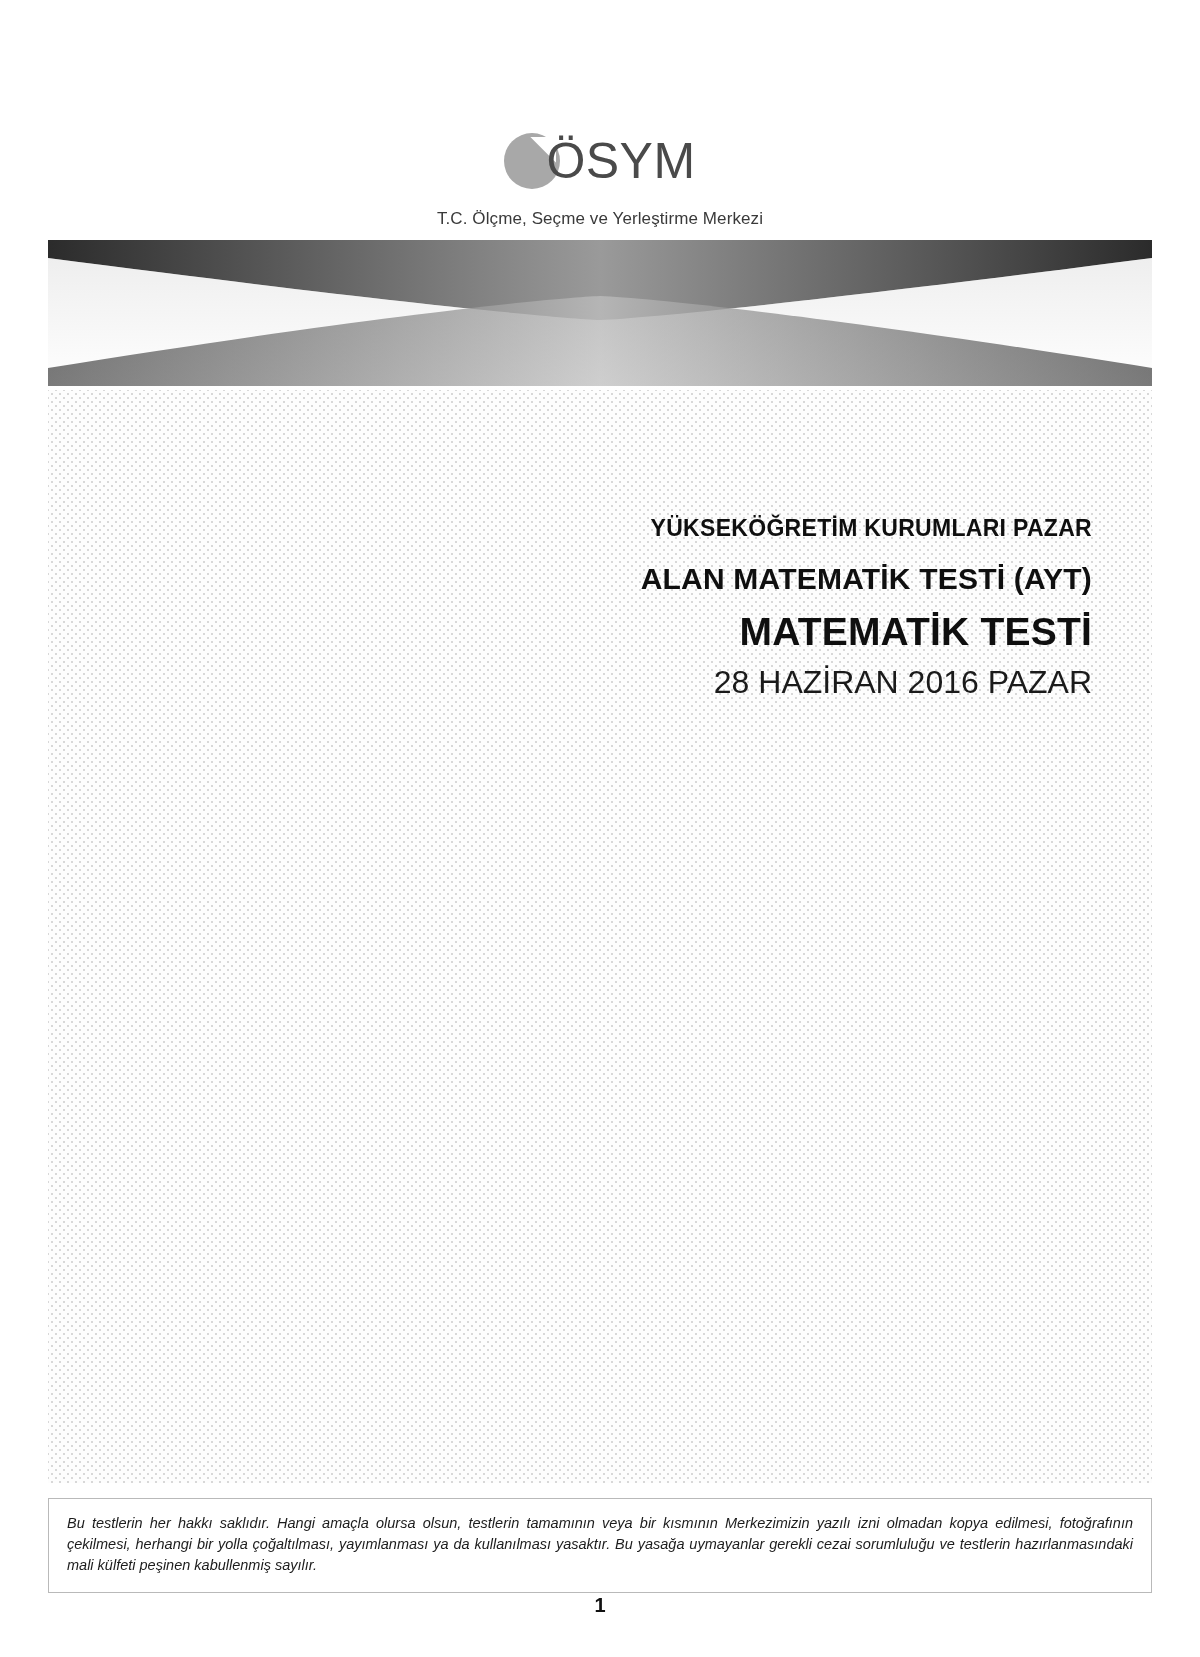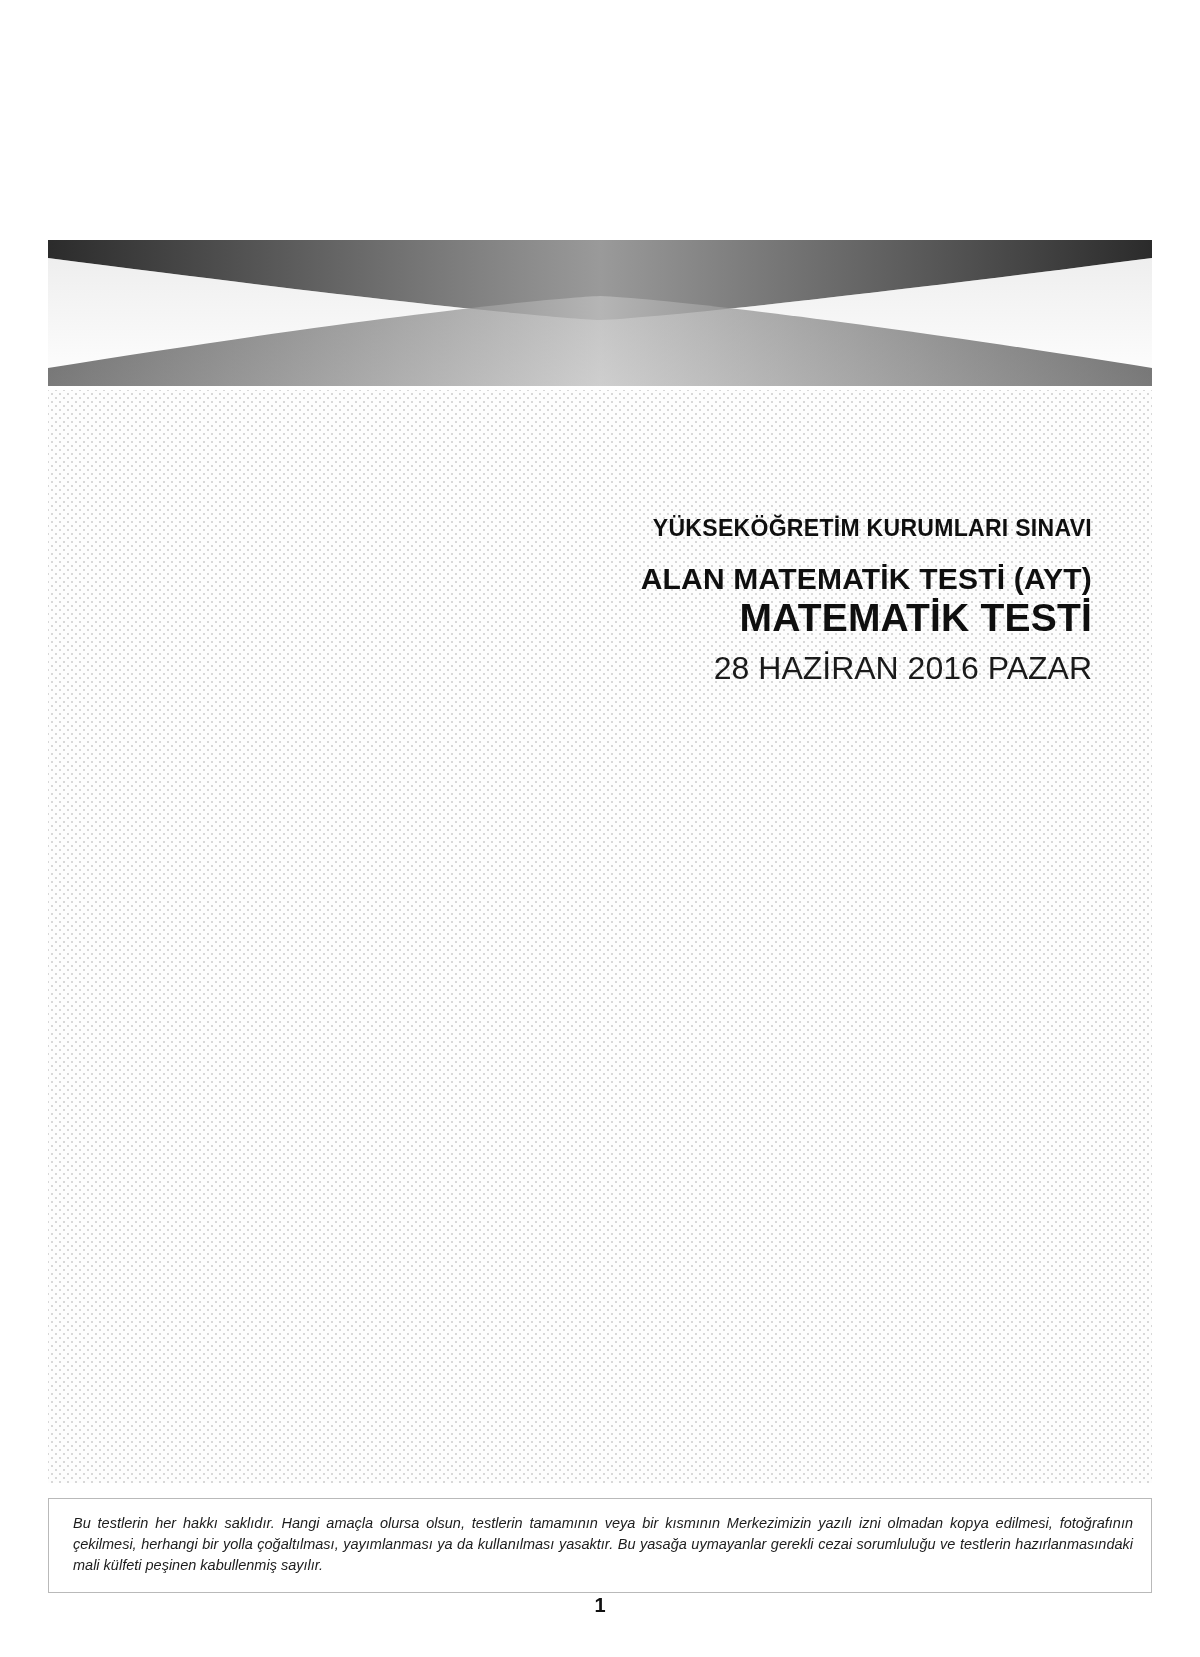--- a/index.html
+++ b/index.html
@@ -111,41 +111,42 @@
     color: #0f0f0f;
   }
   .t-test {
     margin-top: 20px;
     font-size: 30px;
     font-weight: bold;
     letter-spacing: 0.2px;
     color: #0f0f0f;
   }
   .t-subject {
+    margin-top: 14px;
     font-size: 39px;
     font-weight: bold;
     letter-spacing: 0.2px;
     color: #0f0f0f;
   }
   .t-date {
     margin-top: 10px;
     font-size: 32px;
     font-weight: 400;
     color: #1a1a1a;
   }
 
   
   .notice {
     position: absolute;
     left: 48px;
     top: 1498px;
     width: 1104px;
     box-sizing: border-box;
     border: 1px solid #b9b9b9;
-    padding: 14px 18px 16px 24px;
+    padding: 14px 18px 16px 18px;
     font-size: 14.5px;
     font-style: italic;
     line-height: 1.45;
     color: #1c1c1c;
     text-align: justify;
     background: #ffffff;
   }
 
   .page-number {
     position: absolute;
@@ -156,20 +157,27 @@
     font-size: 20px;
     font-weight: bold;
     color: #111111;
   }
 </style>
 </head>
 <body>
 
 <div class="page">
 
+  <div class="logo-block">
+    <div class="logo-row">
+      <span class="logo-mark"></span>
+      <span class="logo-text">ÖSYM</span>
+    </div>
+    <div class="logo-sub">T.C. Ölçme, Seçme ve Yerleştirme Merkezi</div>
+  </div>
 
   <div class="ribbons">
     <svg width="1104" height="150" viewBox="0 0 1104 150" preserveAspectRatio="none">
       <defs>
         <linearGradient id="gdark1" x1="0" y1="0" x2="1" y2="0">
           <stop offset="0" stop-color="#2b2b2b"></stop>
           <stop offset="0.5" stop-color="#9a9a9a"></stop>
           <stop offset="1" stop-color="#2b2b2b"></stop>
         </linearGradient>
         <linearGradient id="gdark2" x1="0" y1="0" x2="1" y2="0">
@@ -186,21 +194,21 @@
       <path d="M0,0 L1104,0 L1104,18 C780,60 600,78 552,80 C504,78 324,60 0,18 Z" fill="url(#gdark1)"></path>
 
       <path d="M0,128 C324,76 504,58 552,56 C600,58 780,76 1104,128 L1104,146 L0,146 Z" fill="url(#gdark2)"></path>
 
       <path d="M0,18 C324,60 504,78 552,80 C600,78 780,60 1104,18 L1104,150 L0,150 Z" fill="url(#gshade)" opacity="0.35"></path>
     </svg>
   </div>
 
   <div class="dot-panel">
     <div class="titles">
-      <div class="t-exam">YÜKSEKÖĞRETİM KURUMLARI SINAVI</div>
+      <div class="t-exam">YÜKSEKÖĞRETİM KURUMLARI PAZAR</div>
       <div class="t-test">ALAN MATEMATİK TESTİ (AYT)</div>
       <div class="t-subject">MATEMATİK TESTİ</div>
       <div class="t-date">28 HAZİRAN 2016 PAZAR</div>
     </div>
   </div>
 
   <div class="notice">Bu testlerin her hakkı saklıdır. Hangi amaçla olursa olsun, testlerin tamamının veya bir kısmının Merkezimizin yazılı izni olmadan kopya edilmesi, fotoğrafının çekilmesi, herhangi bir yolla çoğaltılması, yayımlanması ya da kullanılması yasaktır. Bu yasağa uymayanlar gerekli cezai sorumluluğu ve testlerin hazırlanmasındaki mali külfeti peşinen kabullenmiş sayılır.</div>
 
   <div class="page-number">1</div>
 

